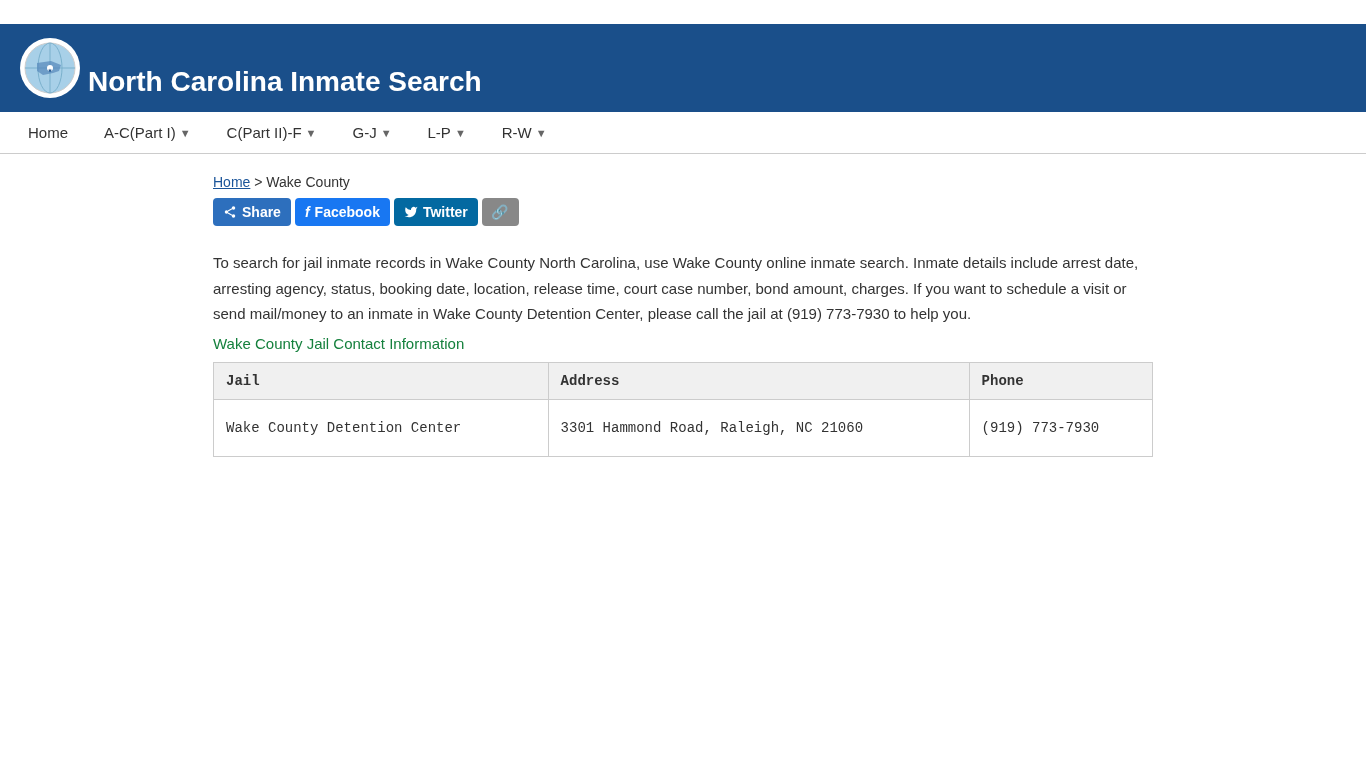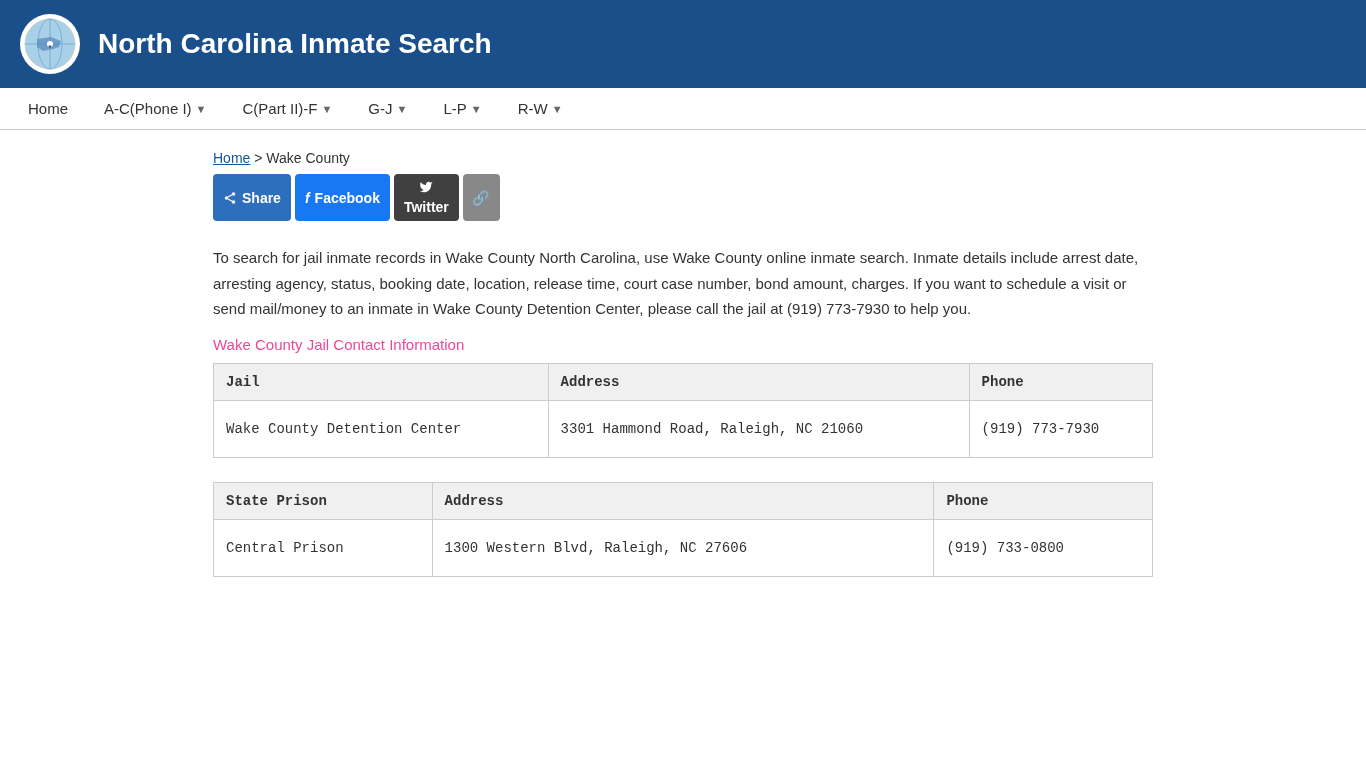--- a/index.html
+++ b/index.html
@@ -3,22 +3,23 @@
   <meta charset="utf-8">
   <style>
     * { box-sizing: border-box; margin: 0; padding: 0; }
     body { font-family: Georgia, 'Times New Roman', serif; font-size: 16px; color: #333; background: #fff; }
 
     
     #header {
       background-color: #1a4f8a;
       padding: 14px 20px;
       display: flex;
-      align-items: center;
-      gap: 18px;
+      align-items: flex-end;
+      gap: 8px;
+      margin-top: 24px;
     }
     #header-logo {
       width: 60px;
       height: 60px;
       border-radius: 50%;
       background: #fff;
       display: flex;
       align-items: center;
       justify-content: center;
       overflow: hidden;
@@ -102,38 +103,38 @@
       font-size: 14px;
       font-family: Arial, sans-serif;
       font-weight: bold;
       color: #fff;
       cursor: pointer;
       gap: 5px;
       text-decoration: none;
     }
     .social-btn.share { background: #2d6fbd; }
     .social-btn.facebook { background: #1877f2; }
-    .social-btn.twitter { background: #404040; flex-direction: column; }
+    .social-btn.twitter { background: #0369a1; }
     .social-btn.link { background: #888; }
 
     
     #description {
       font-family: Arial, sans-serif;
       font-size: 15px;
       line-height: 1.7;
-      margin-bottom: 14px;
+      margin-bottom: 8px;
       color: #333;
     }
 
     
     .section-label {
       font-family: Arial, sans-serif;
       font-size: 15px;
       margin-bottom: 10px;
-      color: #ec4899;
+      color: #15803d;
     }
 
     
     .info-table {
       width: 100%;
       border-collapse: collapse;
       margin-bottom: 24px;
       font-family: Liberation Mono, monospace;
       font-size: 14px;
     }
@@ -167,21 +168,21 @@
       <circle cx="27" cy="27" r="3" fill="#fff"></circle>
       <text x="27" y="31" text-anchor="middle" font-size="5" fill="#1a4f8a">★</text>
     </svg>
   </div>
   <div id="header-title">North Carolina Inmate Search</div>
 </div>
 
 <nav id="nav">
   <div class="nav-item">Home</div>
   <div class="nav-item">
-    <span>A-C(Phone I)</span>
+    <span>A-C(Part I)</span>
     <span class="nav-chevron">▼</span>
   </div>
   <div class="nav-item">
     <span>C(Part II)-F</span>
     <span class="nav-chevron">▼</span>
   </div>
   <div class="nav-item">
     <span>G-J</span>
     <span class="nav-chevron">▼</span>
   </div>
@@ -243,30 +244,14 @@
     </thead>
     <tbody id="jail-tbody">
       <tr>
         <td>Wake County Detention Center</td>
         <td>3301 Hammond Road, Raleigh, NC 21060</td>
         <td>(919) 773-7930</td>
       </tr>
     </tbody>
   </table>
 
-  <table class="info-table">
-    <thead>
-      <tr>
-        <th>State Prison</th>
-        <th>Address</th>
-        <th>Phone</th>
-      </tr>
-    </thead>
-    <tbody id="prison-tbody">
-      <tr>
-        <td>Central Prison</td>
-        <td>1300 Western Blvd, Raleigh, NC 27606</td>
-        <td>(919) 733-0800</td>
-      </tr>
-    </tbody>
-  </table>
 
 </div>
 
 </body></html>

